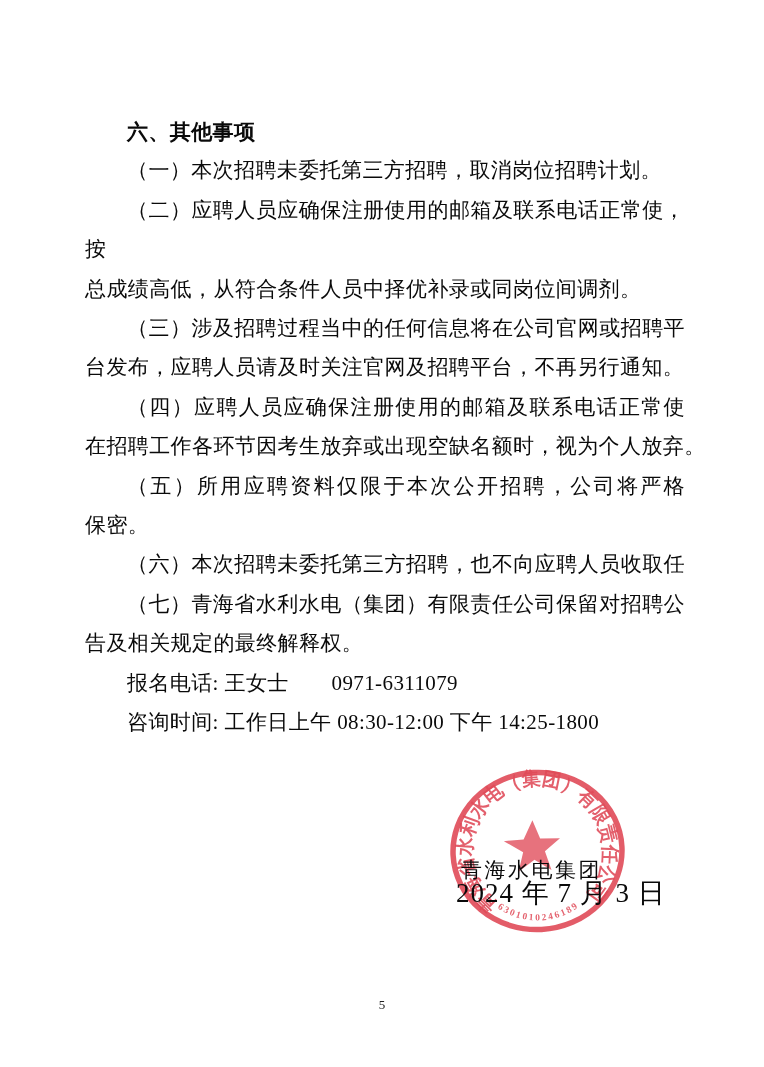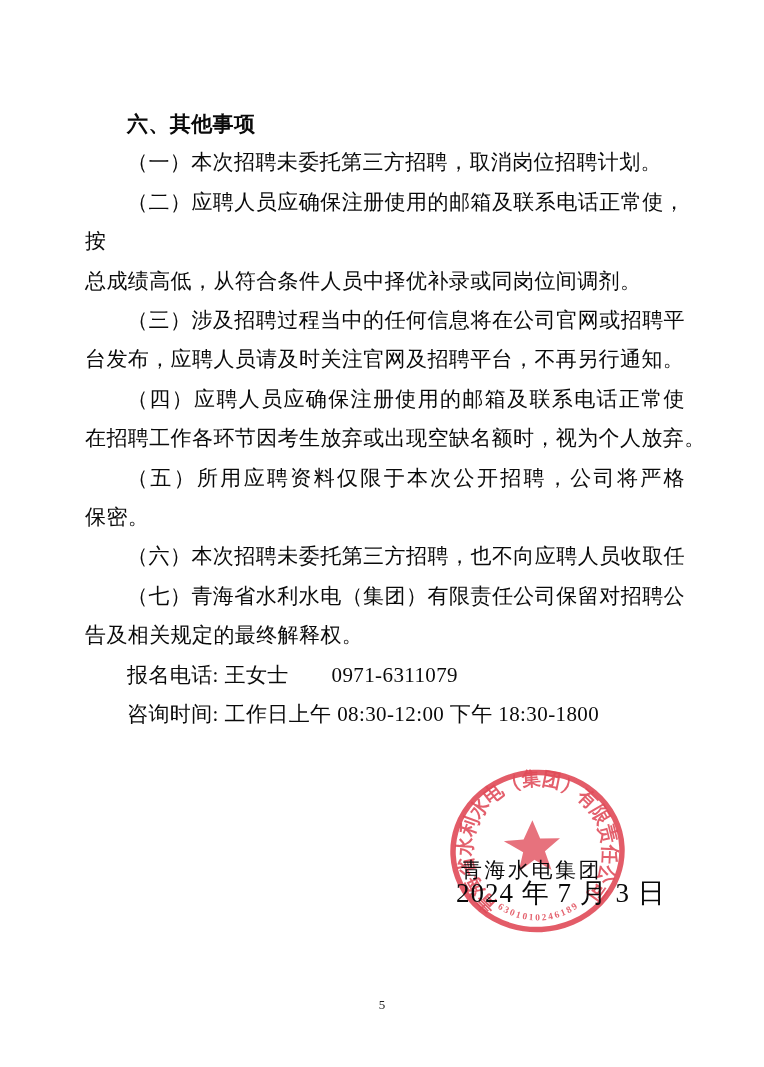--- a/index.html
+++ b/index.html
@@ -12,21 +12,21 @@
     width: 764px;
     height: 1067px;
     background: #ffffff;
     overflow: hidden;
     font-family: "Liberation Serif", "DejaVu Serif", serif;
     color: #0a0a0a;
   }
   .content {
     position: absolute;
     left: 85px;
-    top: 104px;
+    top: 112px;
     width: 600px;
     font-size: 21px;
     line-height: 39.4px;
     letter-spacing: 0.4px;
   }
   .line { white-space: nowrap; }
   .line.indent { text-indent: 42px; }
   .line.heading {
     font-family: "Liberation Sans", "DejaVu Sans", sans-serif;
     font-weight: bold;
@@ -87,21 +87,21 @@
       <div class="line indent stretch">（三）涉及招聘过程当中的任何信息将在公司官网或招聘平</div>
       <div class="line">台发布，应聘人员请及时关注官网及招聘平台，不再另行通知。</div>
       <div class="line indent stretch">（四）应聘人员应确保注册使用的邮箱及联系电话正常使</div>
       <div class="line">在招聘工作各环节因考生放弃或出现空缺名额时，视为个人放弃。</div>
       <div class="line indent stretch">（五）所用应聘资料仅限于本次公开招聘，公司将严格</div>
       <div class="line">保密。</div>
       <div class="line indent stretch">（六）本次招聘未委托第三方招聘，也不向应聘人员收取任</div>
       <div class="line indent stretch">（七）青海省水利水电（集团）有限责任公司保留对招聘公</div>
       <div class="line">告及相关规定的最终解释权。</div>
       <div class="line indent">报名电话: 王女士　　0971-6311079</div>
-      <div class="line indent">咨询时间: 工作日上午 08:30-12:00 下午 18:30-1800</div>
+      <div class="line indent">咨询时间: 工作日上午 08:30-12:00 下午 14:25-1800</div>
     </div>
 
   <svg class="seal" viewBox="0 0 200 200" xmlns="http://www.w3.org/2000/svg">
     <g transform="rotate(-3 97.5 95)">
       <ellipse cx="97.5" cy="95" rx="84.5" ry="78.5" fill="none" stroke-width="5.5" opacity="0.9" stroke="#e04a58"></ellipse>
       <path id="sealArc" d="M 55.3 145.8 A 66 66 0 1 1 139.7 145.8" fill="none"></path>
       <text font-size="19.5" font-weight="bold" opacity="0.88" fill="#e04a58">
         <textPath href="#sealArc" startOffset="0" textLength="318" lengthAdjust="spacingAndGlyphs">青海省水利水电（集团）有限责任公司</textPath>
       </text>
       <polygon points="94,64 100.8,82.7 120.6,83.4 104.9,95.6 110.5,114.7 94,103.5 77.5,114.7 83.1,95.6 64.4,83.4 84.2,82.7" opacity="0.78" fill="#e04a58"></polygon>

